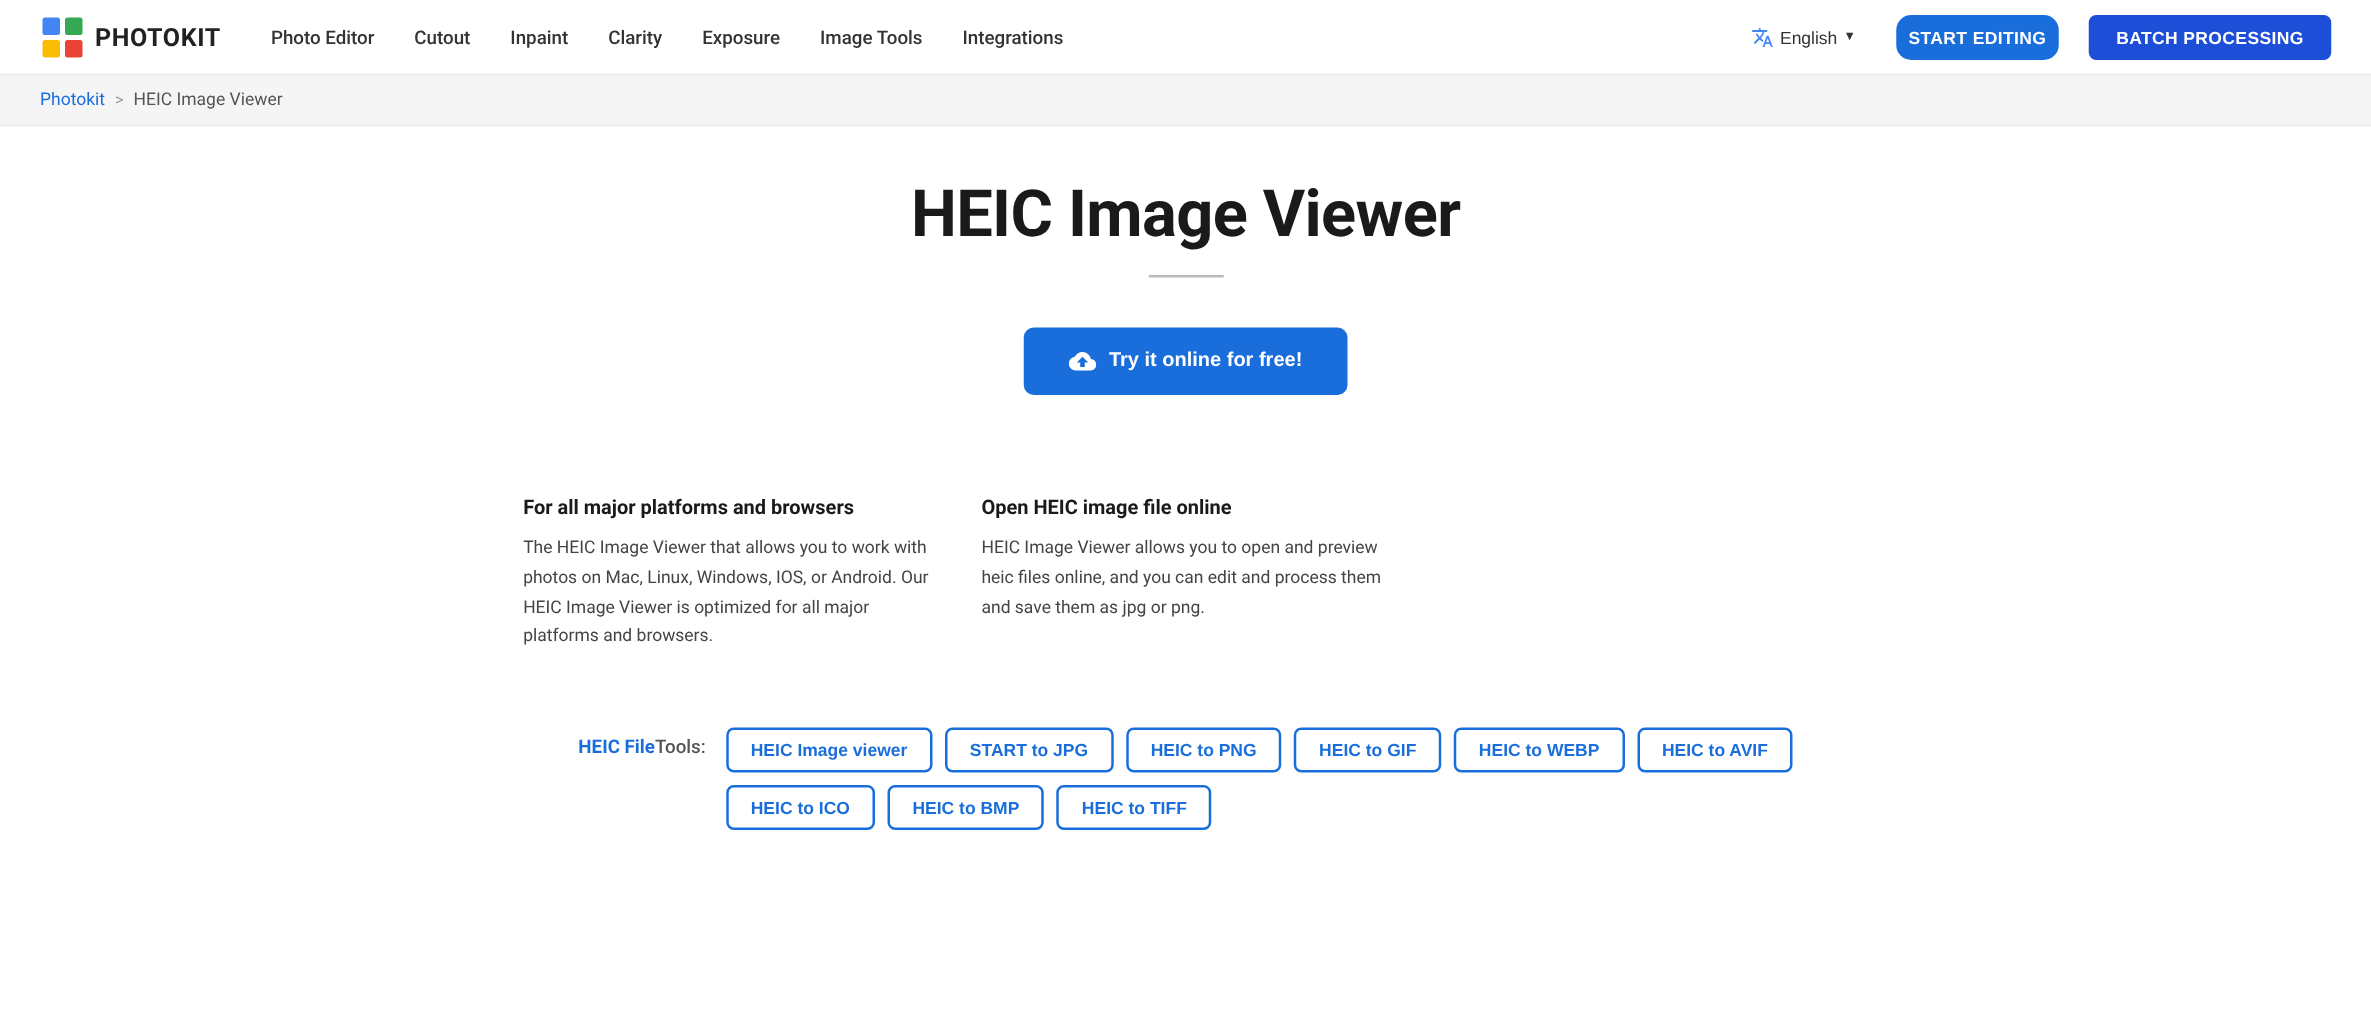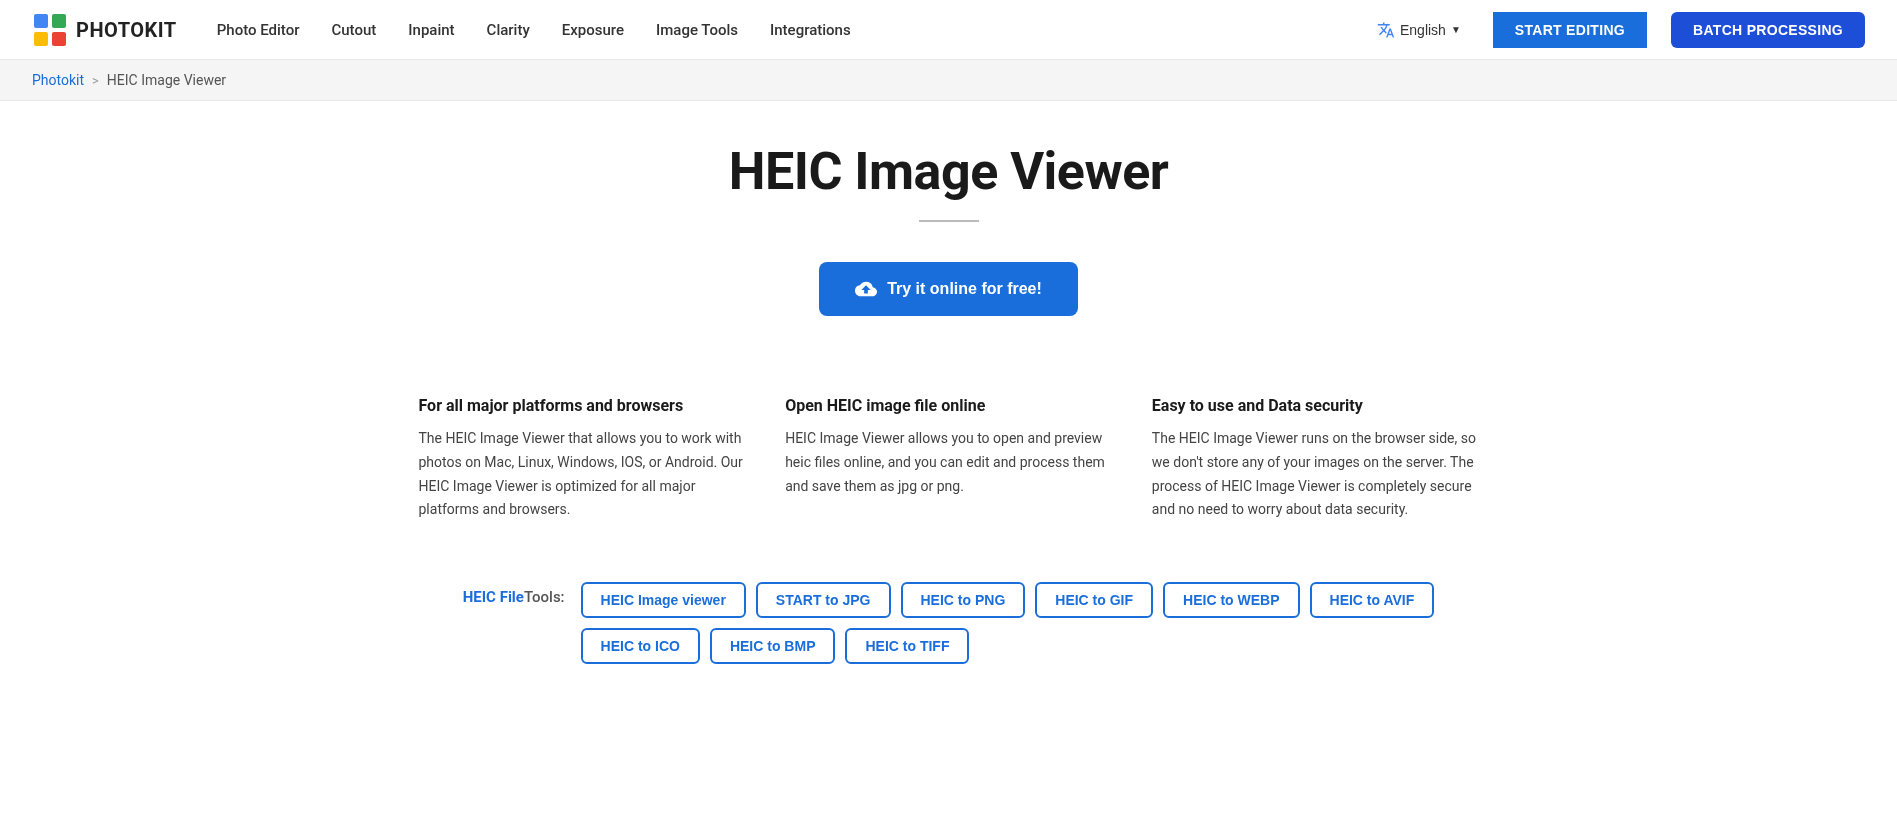--- a/index.html
+++ b/index.html
@@ -60,24 +60,24 @@
       cursor: pointer;
       color: #333;
       font-weight: 500;
       padding: 6px 8px;
       border-radius: 4px;
     }
     .btn-start {
       background: #1a6edb;
       color: #fff;
       border: none;
-      padding: 10px 22px;
-      font-size: 14px;
-      font-weight: 700;
-      border-radius: 0;
+      padding: 10px 10px;
+      font-size: 14px;
+      font-weight: 700;
+      border-radius: 12px;
       cursor: pointer;
       letter-spacing: 0.3px;
     }
     .btn-batch {
       background: #1d4ed8;
       color: #fff;
       border: none;
       padding: 10px 22px;
       font-size: 14px;
       font-weight: 700;
@@ -274,24 +274,20 @@
 
   
   <div class="features">
     <div class="feature">
       <div class="feature-title">For all major platforms and browsers</div>
       <div class="feature-desc">The HEIC Image Viewer that allows you to work with photos on Mac, Linux, Windows, IOS, or Android. Our HEIC Image Viewer is optimized for all major platforms and browsers.</div>
     </div>
     <div class="feature">
       <div class="feature-title">Open HEIC image file online</div>
       <div class="feature-desc">HEIC Image Viewer allows you to open and preview heic files online, and you can edit and process them and save them as jpg or png.</div>
-    </div>
-    <div class="feature">
-      <div class="feature-title">Easy to use and Data security</div>
-      <div class="feature-desc">The HEIC Image Viewer runs on the browser side, so we don't store any of your images on the server. The process of HEIC Image Viewer is completely secure and no need to worry about data security.</div>
     </div>
   </div>
 
   
   <div class="tools-section">
     <div class="tools-label">
       <span class="tools-label-heic">HEIC File</span>
       <span> Tools:</span>
     </div>
     <div class="tools-grid">

